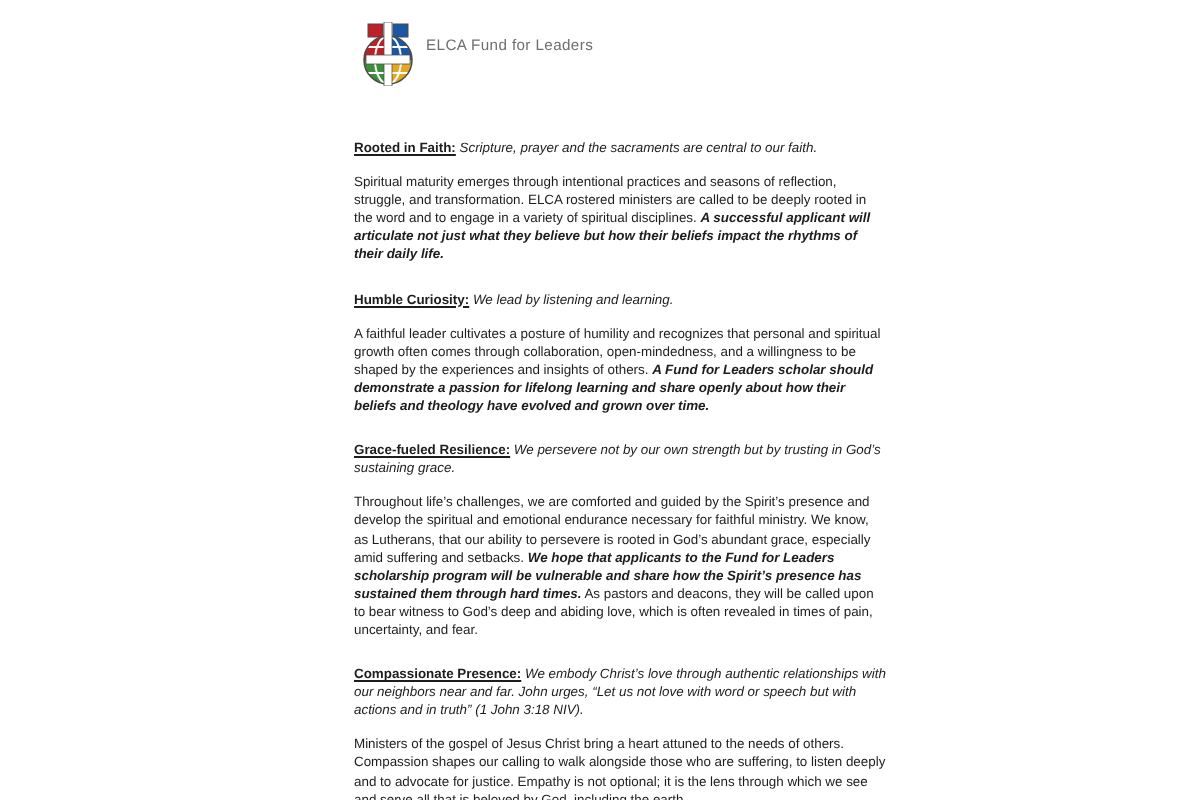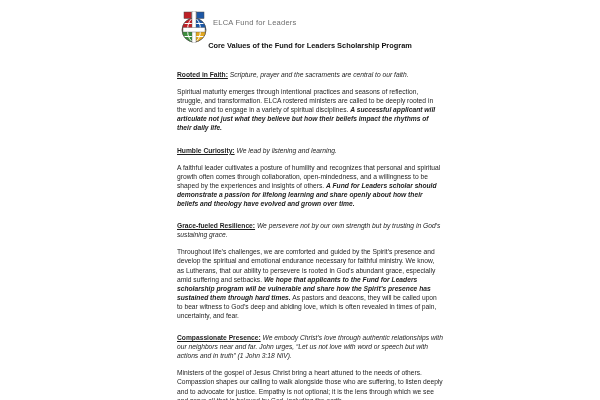--- a/index.html
+++ b/index.html
@@ -70,21 +70,20 @@
         <line x1="2" y1="51" x2="50" y2="51" stroke="#ffffff" stroke-width="2"></line>
       </g>
       <circle cx="26" cy="38" r="24" fill="none" stroke-width="1.5" stroke="#4a4a4a"></circle>
 
       <rect x="22" y="0" width="8" height="64" fill="#ffffff" stroke-width="0.75" stroke="#4a4a4a"></rect>
       <rect x="4" y="33" width="44" height="9" fill="#ffffff" stroke-width="0.75" stroke="#4a4a4a"></rect>
     </svg>
     <span class="brand">ELCA Fund for Leaders</span>
   </div>
 
-  <div class="doc-title">Core Values of the Fund for Leaders Scholarship Program</div>
 
   <div class="content">
       <p class="heading"><span class="b u">Rooted in Faith:</span><span class="i"> Scripture, prayer and the sacraments are central to our faith.</span></p>
       <p class="body"><span>Spiritual maturity emerges through intentional practices and seasons of reflection, struggle, and transformation. ELCA rostered ministers are called to be deeply rooted in the word and to engage in a variety of spiritual disciplines. </span><span class="b i">A successful applicant will articulate not just what they believe but how their beliefs impact the rhythms of their daily life.</span></p>
       <p class="heading"><span class="b u">Humble Curiosity:</span><span class="i"> We lead by listening and learning.</span></p>
       <p class="body"><span>A faithful leader cultivates a posture of humility and recognizes that personal and spiritual growth often comes through collaboration, open-mindedness, and a willingness to be shaped by the experiences and insights of others. </span><span class="b i">A Fund for Leaders scholar should demonstrate a passion for lifelong learning and share openly about how their beliefs and theology have evolved and grown over time.</span></p>
       <p class="heading"><span class="b u">Grace-fueled Resilience:</span><span class="i"> We persevere not by our own strength but by trusting in God’s sustaining grace.</span></p>
       <p class="body"><span>Throughout life’s challenges, we are comforted and guided by the Spirit’s presence and develop the spiritual and emotional endurance necessary for faithful ministry. We know, as Lutherans, that our ability to persevere is rooted in God’s abundant grace, especially amid suffering and setbacks. </span><span class="b i">We hope that applicants to the Fund for Leaders scholarship program will be vulnerable and share how the Spirit’s presence has sustained them through hard times.</span><span> As pastors and deacons, they will be called upon to bear witness to God’s deep and abiding love, which is often revealed in times of pain, uncertainty, and fear.</span></p>
       <p class="heading"><span class="b u">Compassionate Presence:</span><span class="i"> We embody Christ’s love through authentic relationships with our neighbors near and far. John urges, “Let us not love with word or speech but with actions and in truth” (1 John 3:18 NIV).</span></p>
       <p class="body"><span>Ministers of the gospel of Jesus Christ bring a heart attuned to the needs of others. Compassion shapes our calling to walk alongside those who are suffering, to listen deeply and to advocate for justice. Empathy is not optional; it is the lens through which we see and serve all that is beloved by God, including the earth.</span></p>

